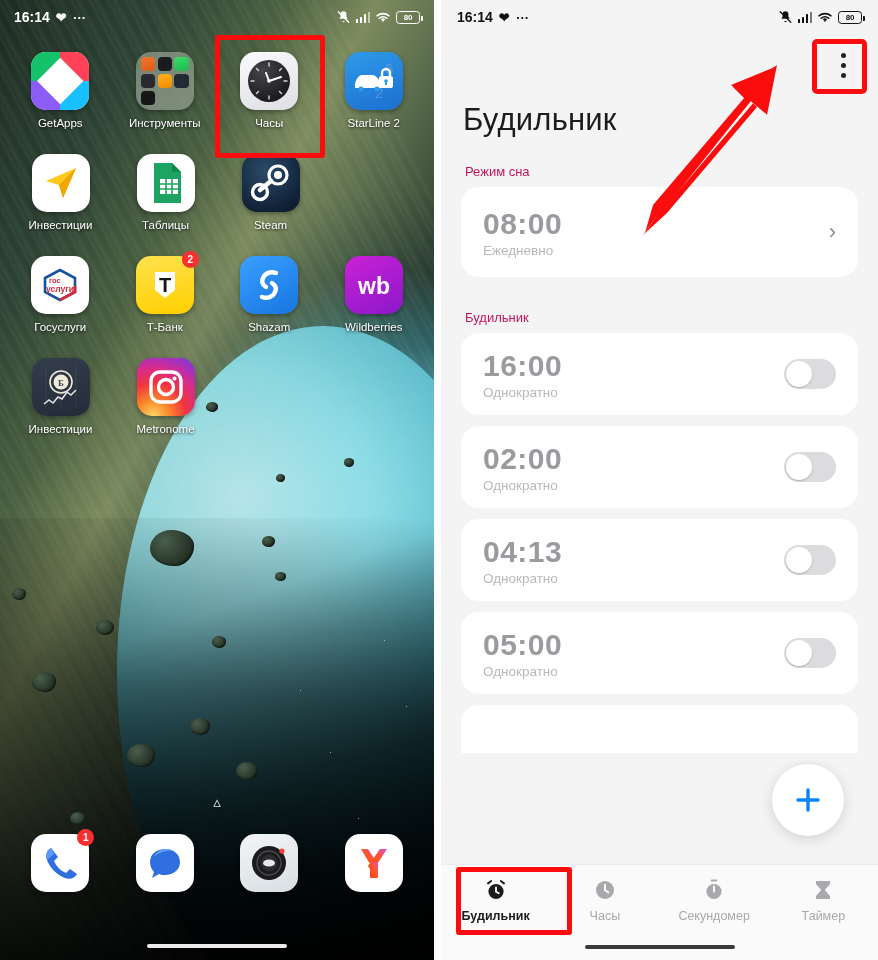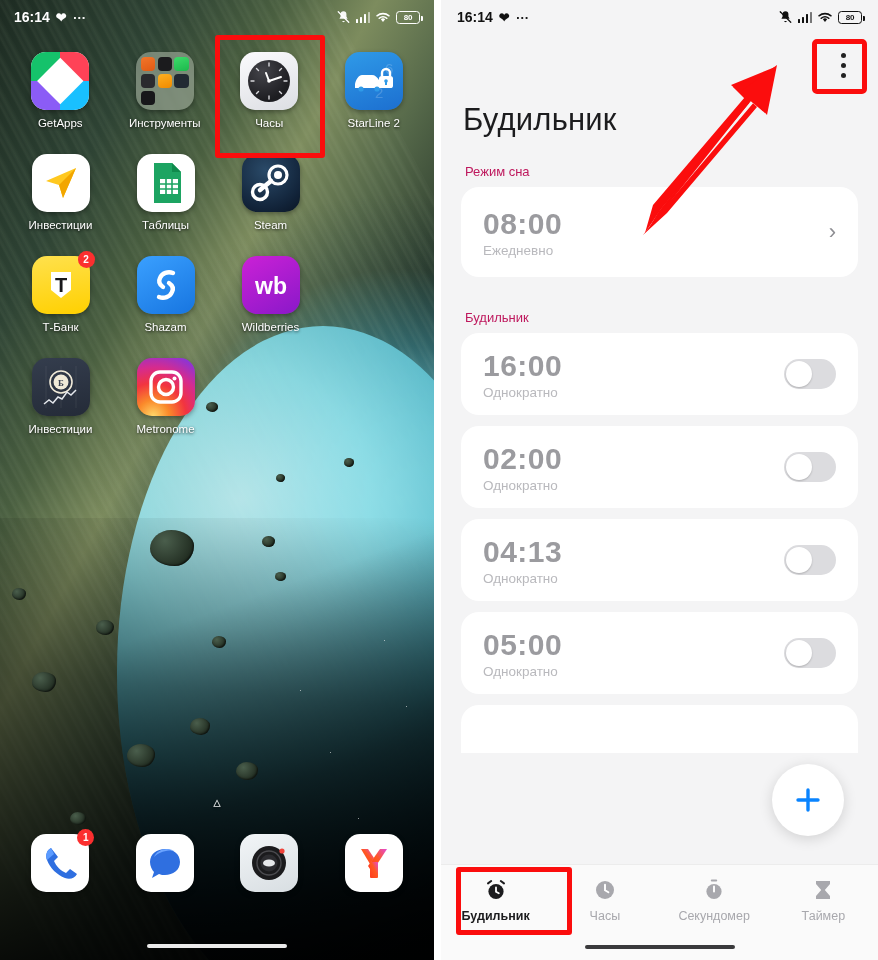--- a/index.html
+++ b/index.html
@@ -348,20 +348,33 @@
               </svg>
             </div>
           </div>
           <div class="label">Steam</div>
         </div>
       </div>
 
       <div class="grow" style="margin-top:16px">
         <div class="cell">
           <div class="iconwrap">
+            <div class="appicon i-gosuslugi">
+              <svg viewBox="0 0 58 58" style="width:58px;height:58px">
+                <path d="M14 22l15-8 15 8v14l-15 8-15-8z" fill="none" stroke="#1552a0" stroke-width="2.6"></path>
+                <path d="M29 44l15-8v-6" fill="none" stroke="#d52b3c" stroke-width="2.8"></path>
+                <text x="18" y="27" font-size="7.5" fill="#d52b3c" font-family="Liberation Sans, sans-serif" font-weight="bold">гос</text>
+                <text x="15" y="36" font-size="8.5" fill="#d52b3c" font-family="Liberation Sans, sans-serif" font-weight="bold">услуги</text>
+              </svg>
+            </div>
+          </div>
+          <div class="label">Госуслуги</div>
+        </div>
+        <div class="cell">
+          <div class="iconwrap">
             <div class="appicon i-tbank">
               <svg viewBox="0 0 58 58" style="width:58px;height:58px">
                 <path d="M19 16h20v18l-10 8-10-8z" fill="#fff"></path>
                 <text x="29" y="36" font-size="20" fill="#17171a" text-anchor="middle" font-family="Liberation Sans, sans-serif" font-weight="bold">T</text>
               </svg>
             </div>
             <div class="badge">2</div>
           </div>
           <div class="label">Т-Банк</div>
         </div>

